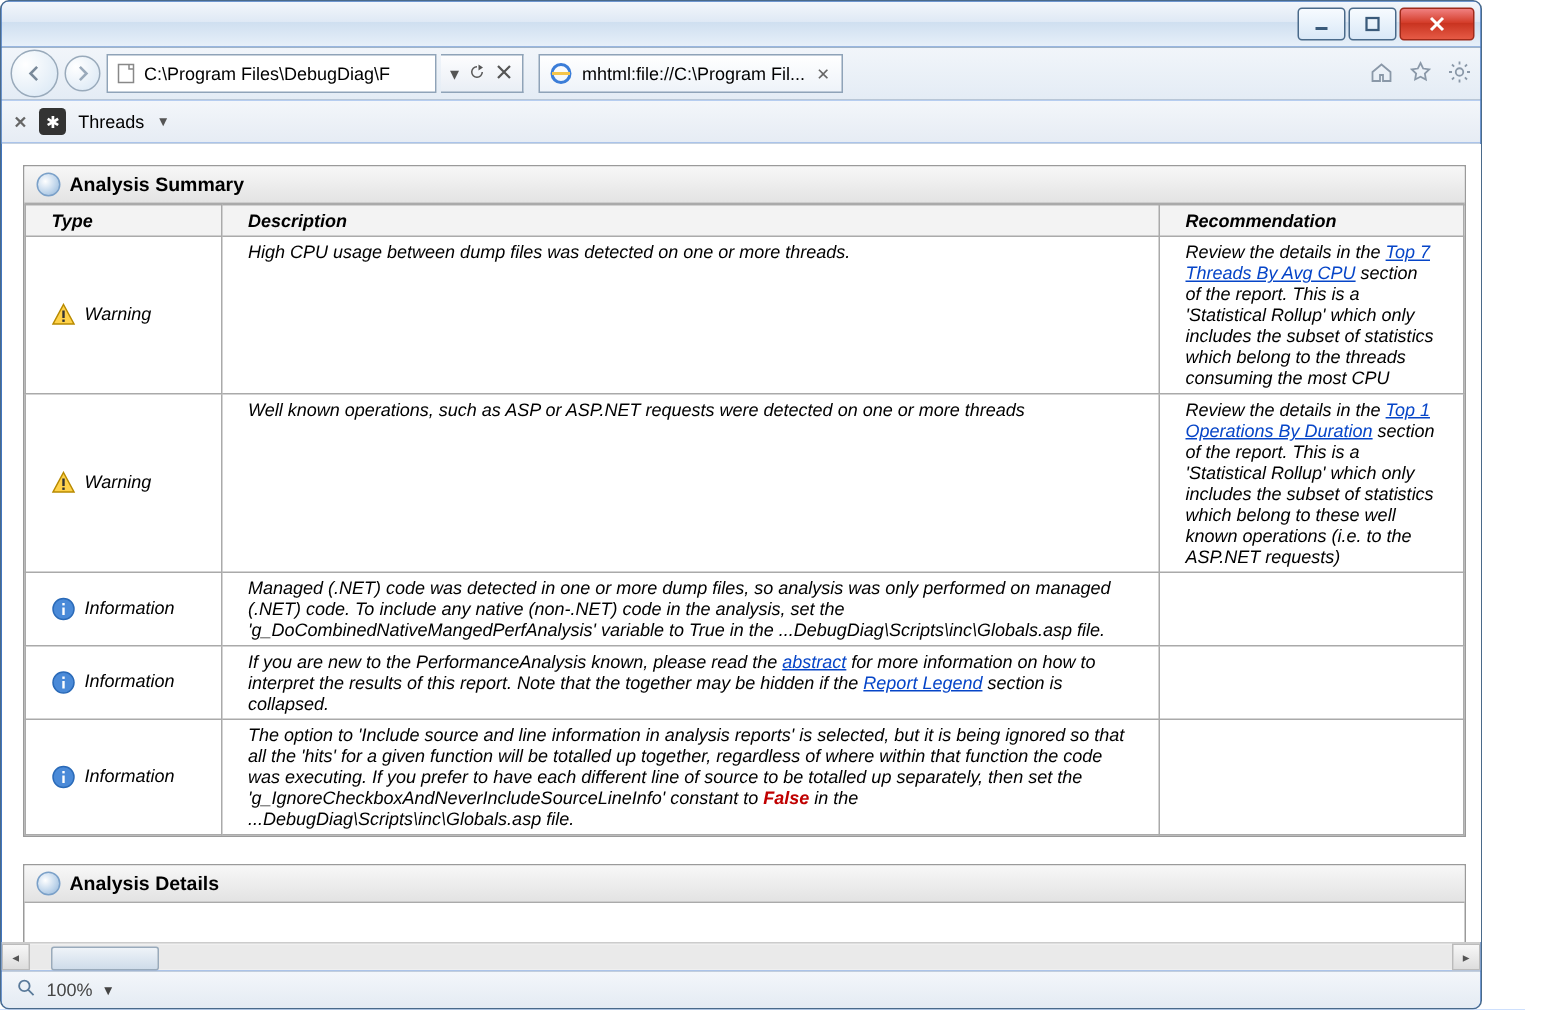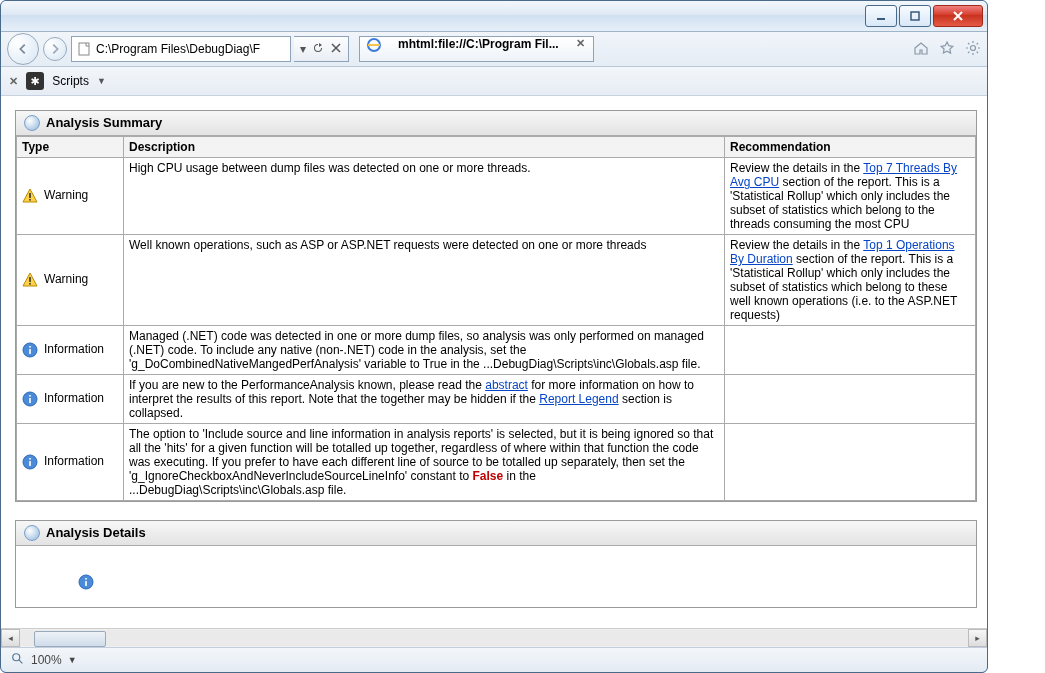--- a/index.html
+++ b/index.html
@@ -11,35 +11,35 @@
   .win-btn svg{width:12px;height:12px;}
   .navbar{height:34px;background:linear-gradient(to bottom,#f1f5fa,#e4ecf5);display:flex;align-items:center;padding:0 6px;gap:4px;border-bottom:1px solid #b8c6d6;}
   .nav-btn{width:30px;height:30px;border:1px solid #9ab;border-radius:50%;background:radial-gradient(circle at 30% 30%,#fff,#d7e6f4);display:flex;align-items:center;justify-content:center;}
   .nav-btn.small{width:22px;height:22px;}
   .nav-btn svg{width:14px;height:14px;fill:#7a8a9a;}
   .addr{flex:0 0 210px;height:24px;border:1px solid #8fa3b8;background:#fff;display:flex;align-items:center;padding:0 4px;font-size:12px;}
   .addr-icon{width:16px;height:16px;margin-right:4px;display:inline-flex;}
   .addr-controls{display:flex;align-items:center;gap:6px;margin-left:-1px;border:1px solid #8fa3b8;border-left:none;height:24px;padding:0 6px;background:linear-gradient(to bottom,#fdfdfe,#e9eef5);}
   .addr-controls span{color:#555;}
   .addr-controls svg{width:12px;height:12px;fill:#555;}
-  .tab{height:24px;border:1px solid #8fa3b8;background:linear-gradient(to bottom,#fff,#eef3f9);display:flex;padding:0 6px;margin-left:6px;gap:16px;font-weight:bold;}
+  .tab{height:24px;border:1px solid #8fa3b8;background:linear-gradient(to bottom,#fff,#eef3f9);display:flex;align-items:center;padding:0 6px;margin-left:6px;gap:6px;}
   .tab .ie-icon{width:16px;height:16px;}
   .tab-close{width:12px;height:12px;display:flex;align-items:center;justify-content:center;color:#666;font-size:11px;}
   .right-icons{margin-left:auto;display:flex;gap:10px;align-items:center;}
   .right-icons svg{width:16px;height:16px;fill:#8a98a8;}
   .toolbar{height:28px;background:linear-gradient(to bottom,#f3f6fa,#e6ecf4);display:flex;align-items:center;padding:0 8px;gap:8px;border-bottom:1px solid #c6d2e0;}
   .toolbar .x{color:#666;font-weight:bold;font-size:11px;}
   .lp-badge{width:18px;height:18px;background:#333;border-radius:3px;display:flex;align-items:center;justify-content:center;color:#fff;font-size:11px;}
   .toolbar .caret{color:#555;font-size:9px;}
   .viewport{flex:1;overflow:auto;background:#fff;padding:14px 10px 10px 14px;}
   .panel{border:1px solid #9a9a9a;margin-bottom:18px;}
   .panel-head{background:linear-gradient(to bottom,#f7f7f7,#e3e3e3);padding:4px 8px;font-weight:bold;font-size:13px;display:flex;gap:6px;border-bottom:1px solid #aaa;}
   .bullet{width:14px;height:14px;border-radius:50%;border:1px solid #7aa0c8;background:radial-gradient(circle at 35% 35%,#fff,#bcd3ea 60%,#8fb2d6);}
   table.summary{border-collapse:collapse;width:100%;font-family:Verdana,Tahoma,sans-serif;font-size:12px;}
-  table.summary th,table.summary td{border:1px solid #aaa;padding:3px 5px;text-align:left;vertical-align:top;}
+  table.summary th,table.summary td{border:1px solid #aaa;padding:3px 17px;text-align:left;vertical-align:top;font-style:italic;}
   table.summary th{background:#f3f3f3;font-weight:bold;}
   .type-cell{white-space:nowrap;vertical-align:middle!important;}
   .icon-wrap{display:inline-flex;vertical-align:middle;margin-right:6px;}
   .warn-icon,.info-icon{width:16px;height:16px;}
   a.link{color:#0645c8;text-decoration:underline;}
   .panel-body{padding:14px;}
   .details-block{display:flex;align-items:flex-start;gap:10px;margin-left:48px;margin-top:14px;}
   .red-bold{color:#c00000;font-weight:bold;}
   .false-red{color:#c00000;font-weight:bold;}
   .hscroll{height:18px;background:#f0f0f0;border-top:1px solid #ccc;display:flex;align-items:center;}
@@ -124,21 +124,21 @@
       <span><svg viewBox="0 0 16 16">
             <circle cx="8" cy="8" r="2.5" fill="none" stroke="#8a98a8" stroke-width="1.2"></circle>
             <path d="M8 1v2M8 13v2M1 8h2M13 8h2M3 3l1.4 1.4M11.6 11.6L13 13M13 3l-1.4 1.4M4.4 11.6L3 13" stroke="#8a98a8" stroke-width="1.2"></path>
           </svg></span>
     </div>
   </div>
 
   <div class="toolbar">
     <span class="x">✕</span>
     <span class="lp-badge">✱</span>
-    <span>Scripts</span>
+    <span>Threads</span>
     <span class="caret">▼</span>
   </div>
 
   <div class="viewport">
 
     <div class="panel">
       <div class="panel-head">
         <span class="bullet"></span>
         <span>Analysis Summary</span>
       </div>

